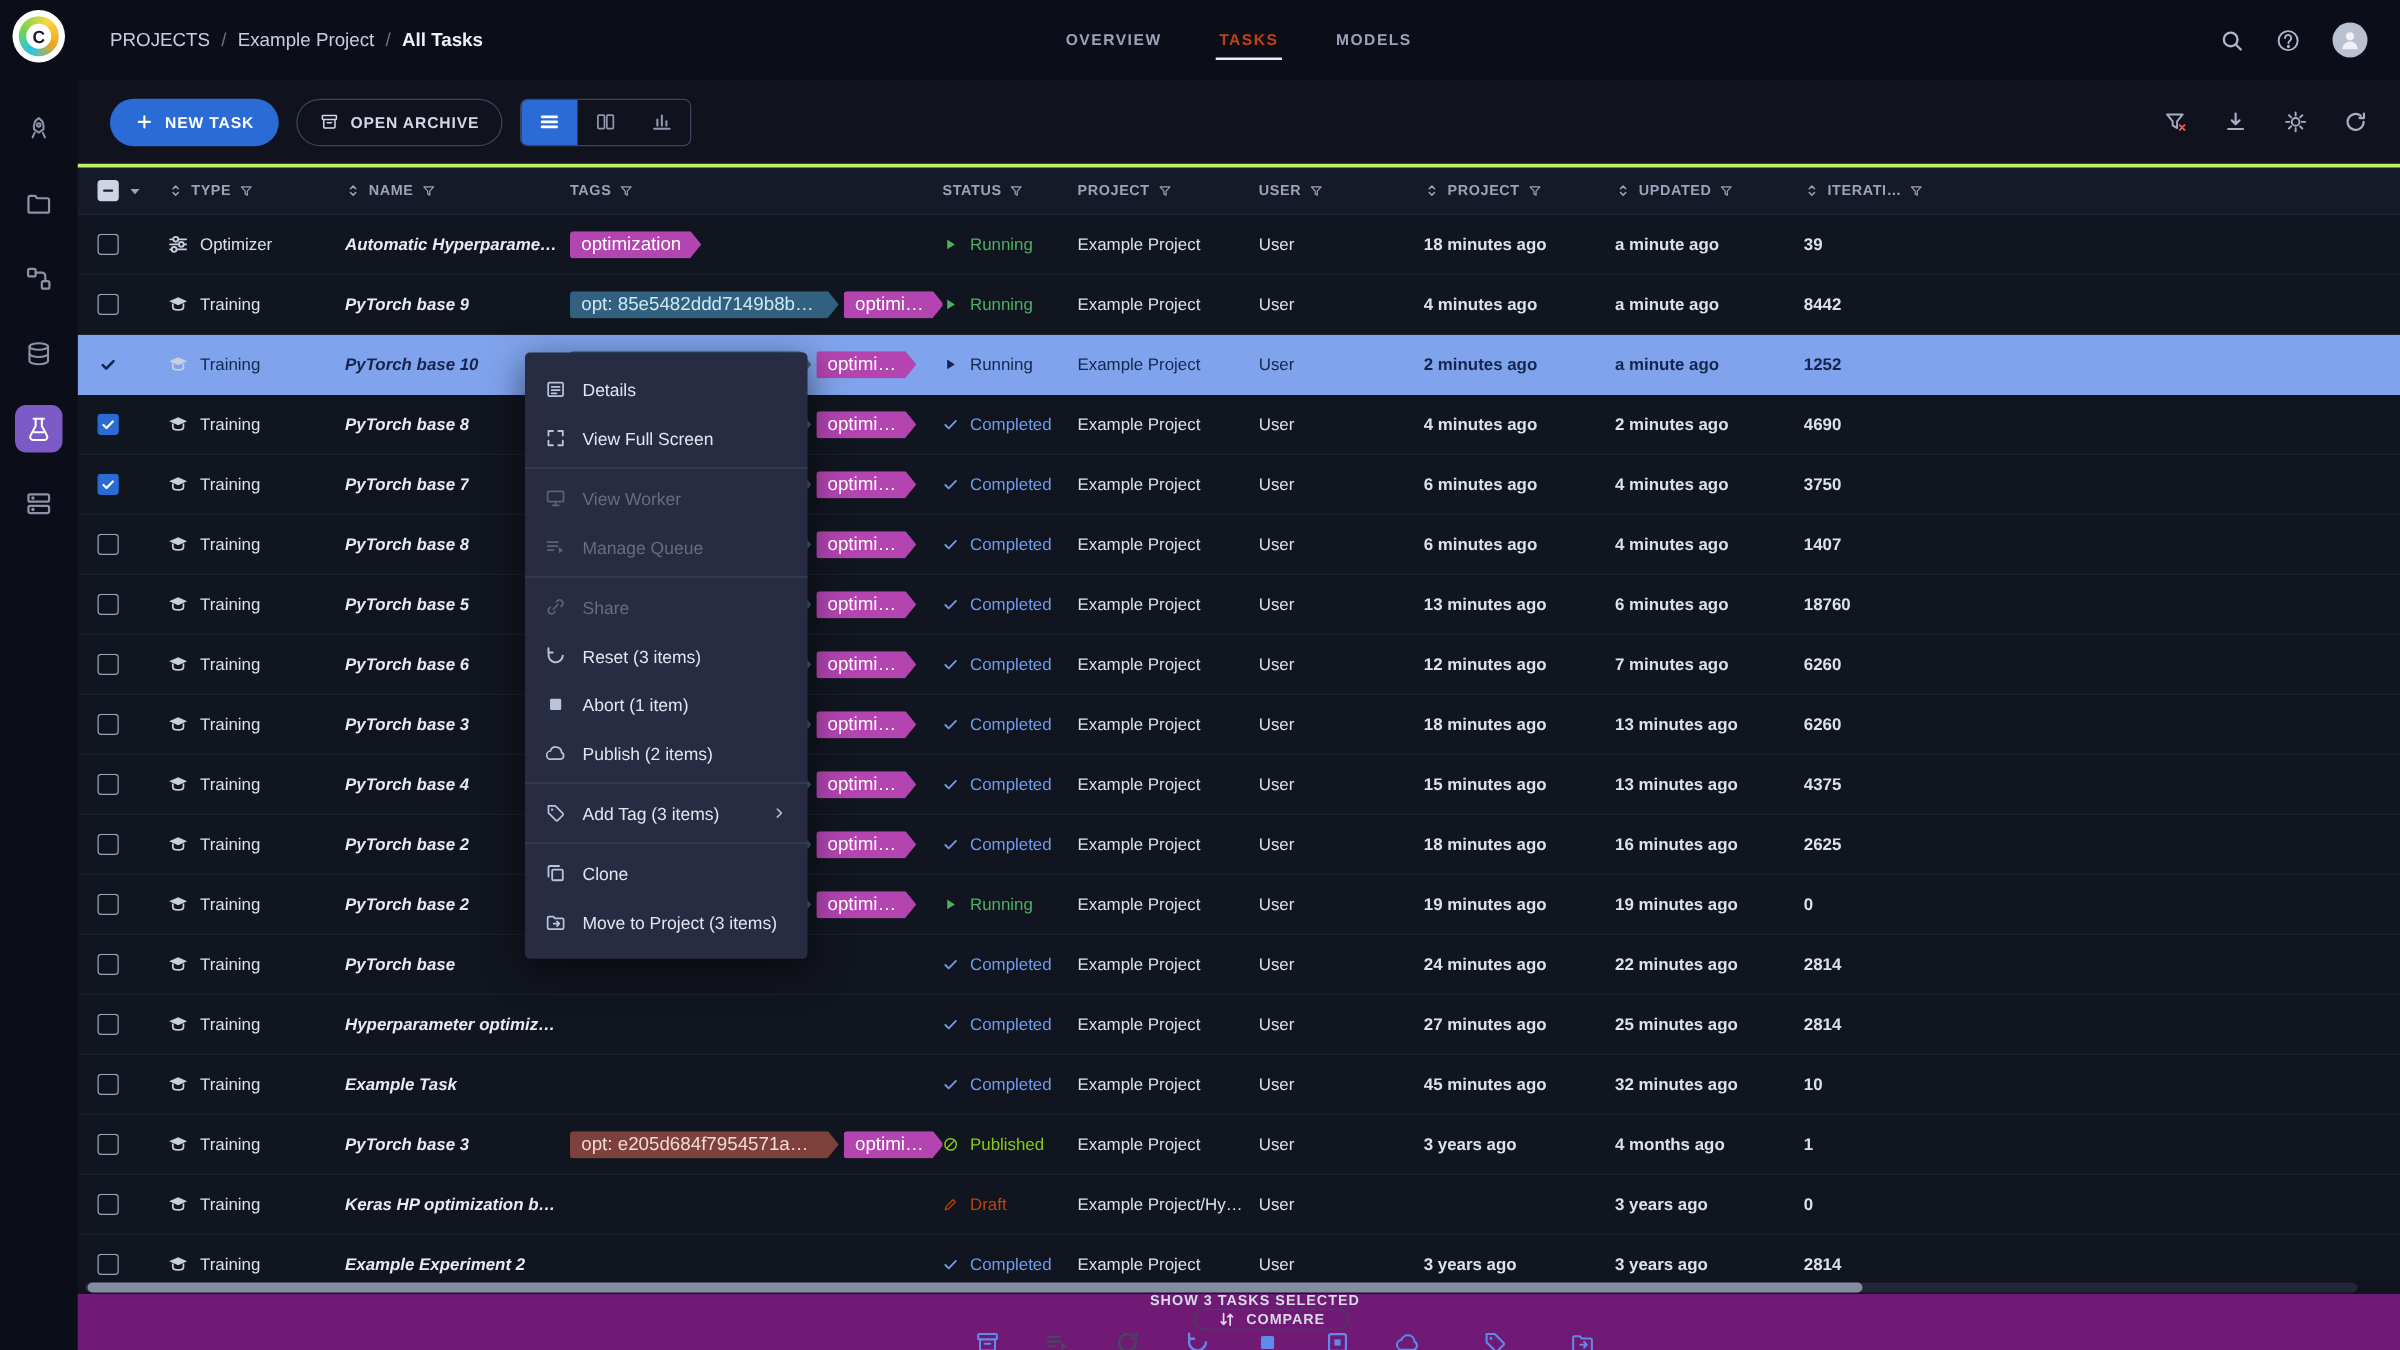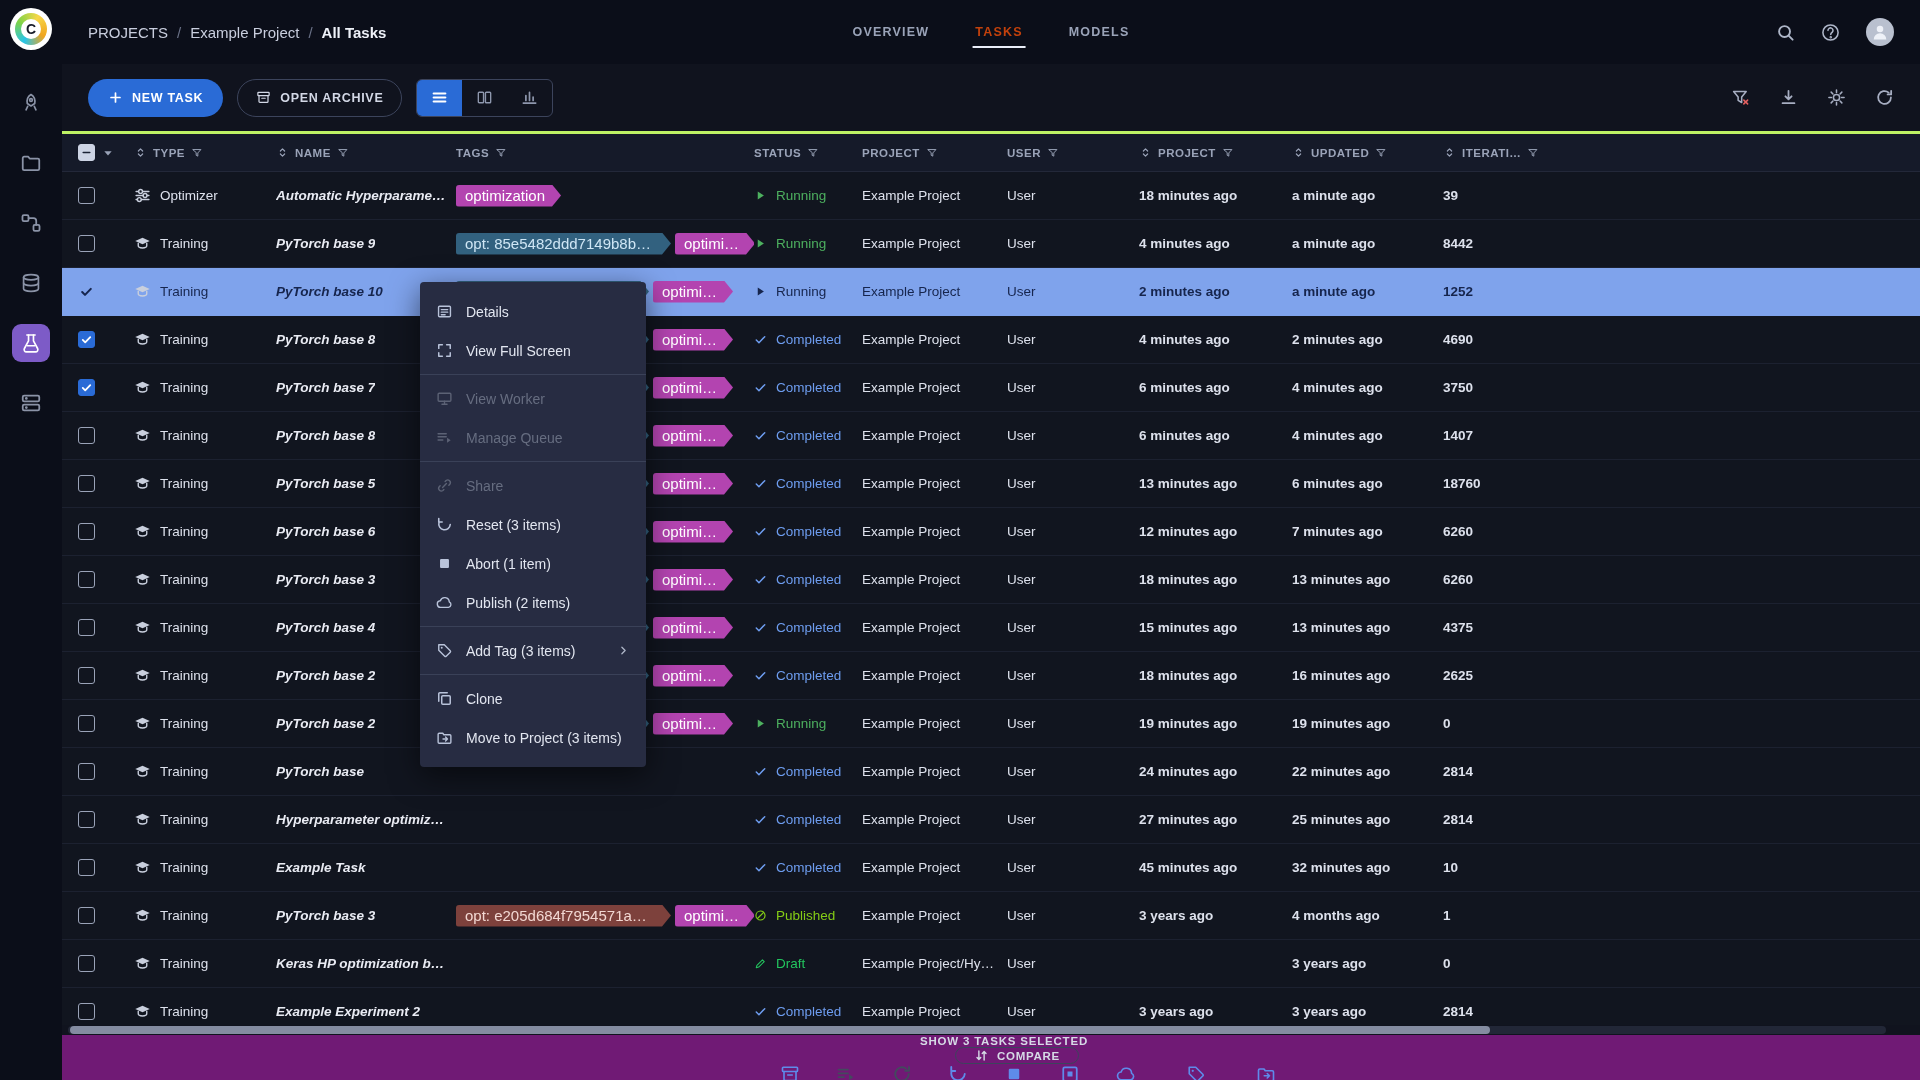--- a/index.html
+++ b/index.html
@@ -57,21 +57,21 @@
   .w-started { width:153px; } .w-updated { width:151px; } .w-iter { width:140px; }
   .caret { width:14px; height:14px; color:#9aa3b8; cursor:pointer; }
 
   .tbody { flex:1; overflow:hidden; background:#10131e; }
   .trow { height:48px; display:flex; align-items:center; background:#11151f; border-bottom:1px solid #1c2130; font-size:13.5px; color:#dde1ec; cursor:pointer; }
   .cell { display:flex; align-items:center; gap:9px; overflow:hidden; white-space:nowrap; padding-right:8px; flex-shrink:0; }
   .c-type .icn { width:17px; height:17px; color:#c9cfdd; flex-shrink:0; }
   .nm { font-weight:700; font-style:italic; color:#e9ebf3; overflow:hidden; text-overflow:ellipsis; }
   .w-started,.w-updated,.w-iter { font-weight:700; }
   .st-running { color:#4db05f; } .st-completed { color:#6e9df0; }
-  .st-published { color:#84cc16; } .st-draft { color:#22c55e;align-items:center; }
+  .st-published { color:#84cc16; } .st-draft { color:#c2410c;align-items:center; }
   .c-status .icn { width:13px; height:13px; flex-shrink:0; }
   .trow.selected { background:#7fa3ec; border-bottom-color:#7fa3ec; }
   .trow.selected .cell { color:#16254d; }
   .trow.selected .nm { color:#16254d; }
   .trow.selected .tag { color:#fff; }
 
   .cb { position:relative; display:inline-flex; align-items:center; justify-content:center; width:17px; height:17px; border:1.5px solid #9aa3b8; border-radius:3px; background:transparent; cursor:pointer; flex-shrink:0; }
   .cb svg { width:13px; height:13px; }
   .cb.checked { background:#2a6bd6; border-color:#2a6bd6; }
   .cb.check-only { border-color:transparent; }

